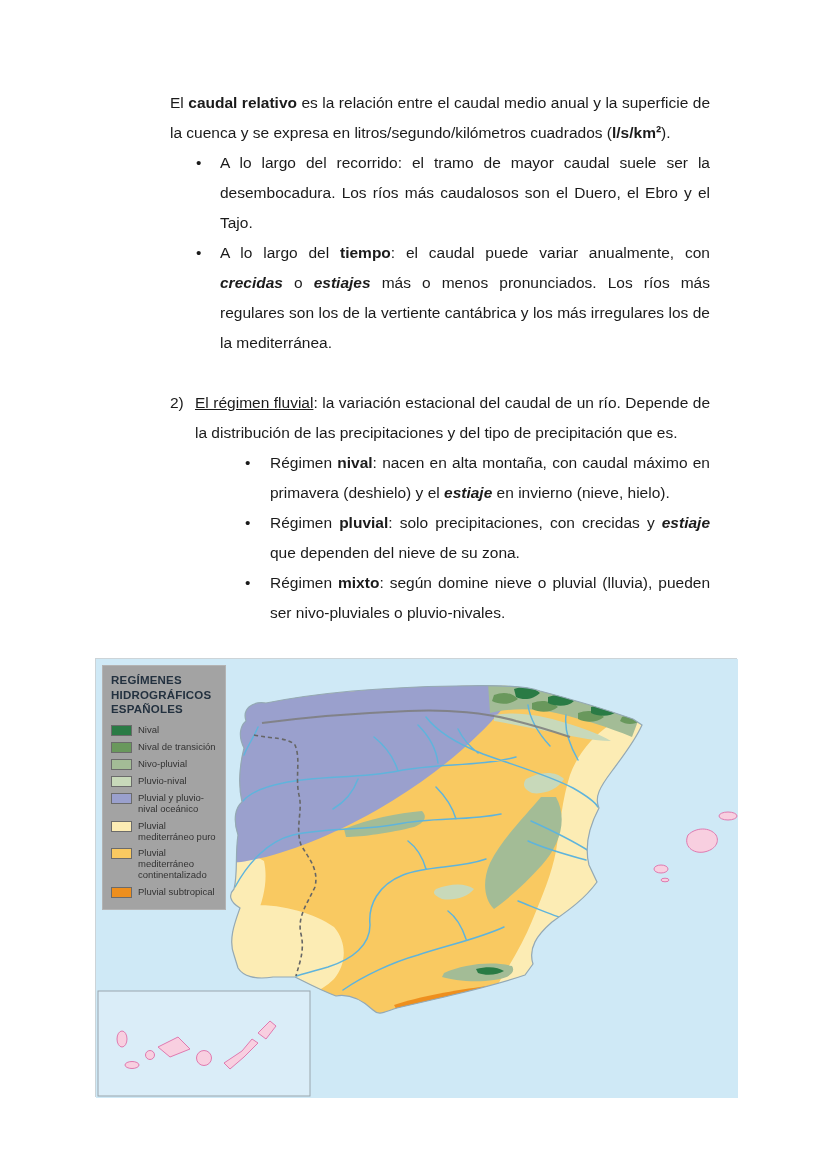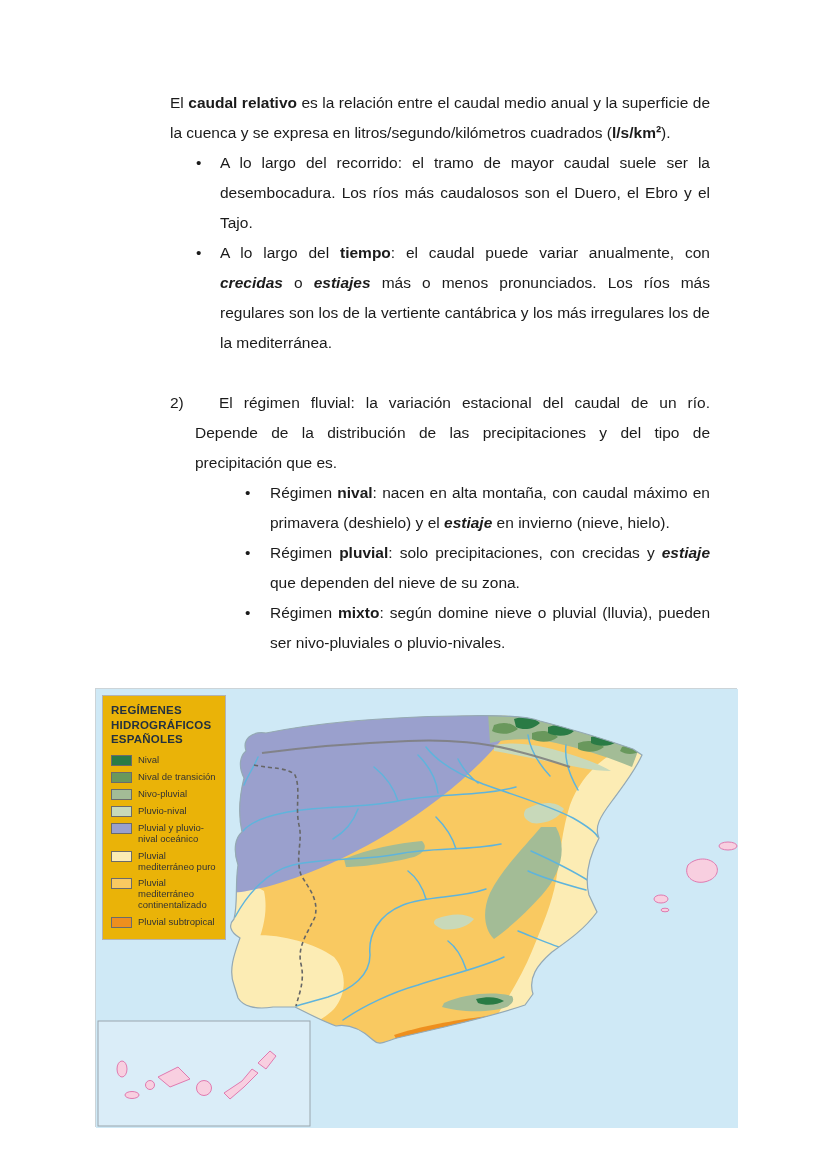--- a/index.html
+++ b/index.html
@@ -21,21 +21,21 @@
   .item2 { margin-top:30px; display:flex; }
   .bt { flex:1; }
   
   .mapfig {
     position:relative; width:642px; height:439px;
     margin:30px 0 0 -75px; border:1px solid #ccd4d8; background:#cfe9f6;
   }
   .mapfig svg { position:absolute; left:0; top:0; }
   .legend {
     position:absolute; left:6px; top:6px; width:124px;
-    background:#eab308; border:1px solid #b3b3b3; padding:7px 8px 6px 8px;
+    background:#a3a3a3; border:1px solid #b3b3b3; padding:7px 8px 6px 8px;
   }
   .legend-title {
     font-size:11.5px; font-weight:bold; color:#23313f; line-height:1.28;
     letter-spacing:0.2px;
   }
   .legend-entries { margin-top:7px; }
   .lentry { display:flex; gap:6px; margin-bottom:5px; align-items:flex-start; }
   .swatch { flex:none; width:21px; height:11px; border:1px solid #6b6b6b; margin-top:1px; }
   .llabel { font-size:9.5px; line-height:1.18; color:#333333; }
 </style>
@@ -51,21 +51,21 @@
     <p class="bt"><span>A lo largo del </span><span style="font-weight: normal;">recorrido</span><span>: el tramo de mayor caudal suele ser la desembocadura. Los ríos más caudalosos son el Duero, el Ebro y el Tajo.</span></p>
   </div>
 
   <div class="brow lvl1">
     <span class="mk">•</span>
     <p class="bt"><span>A lo largo del </span><span style="font-weight: bold;">tiempo</span><span>: el caudal puede variar anualmente, con </span><span style="font-weight: bold; font-style: italic;">crecidas</span><span> o </span><span style="font-weight: bold; font-style: italic;">estiajes</span><span> más o menos pronunciados. Los ríos más regulares son los de la vertiente cantábrica y los más irregulares los de la mediterránea.</span></p>
   </div>
 
   <div class="item2">
     <span class="num">2)</span>
-    <p class="bt"><span style=" margin-left: 24px;">El régimen fluvial</span><span>: la variación estacional del caudal de un río. Depende de la distribución de las precipitaciones y del tipo de precipitación que es.</span></p>
+    <p class="bt"><span style="text-decoration: underline;">El régimen fluvial</span><span>: la variación estacional del caudal de un río. Depende de la distribución de las precipitaciones y del tipo de precipitación que es.</span></p>
   </div>
 
   <div class="brow lvl2">
     <span class="mk">•</span>
     <p class="bt"><span>Régimen </span><span style="font-weight: bold;">nival</span><span>: nacen en alta montaña, con caudal máximo en primavera (deshielo) y el </span><span style="font-weight: bold; font-style: italic;">estiaje</span><span> en invierno (nieve, hielo).</span></p>
   </div>
 
   <div class="brow lvl2">
     <span class="mk">•</span>
     <p class="bt"><span>Régimen </span><span style="font-weight: bold;">pluvial</span><span>: solo precipitaciones, con crecidas y </span><span style="font-weight: bold; font-style: italic;">estiaje</span><span> que dependen del nieve de su zona.</span></p>

